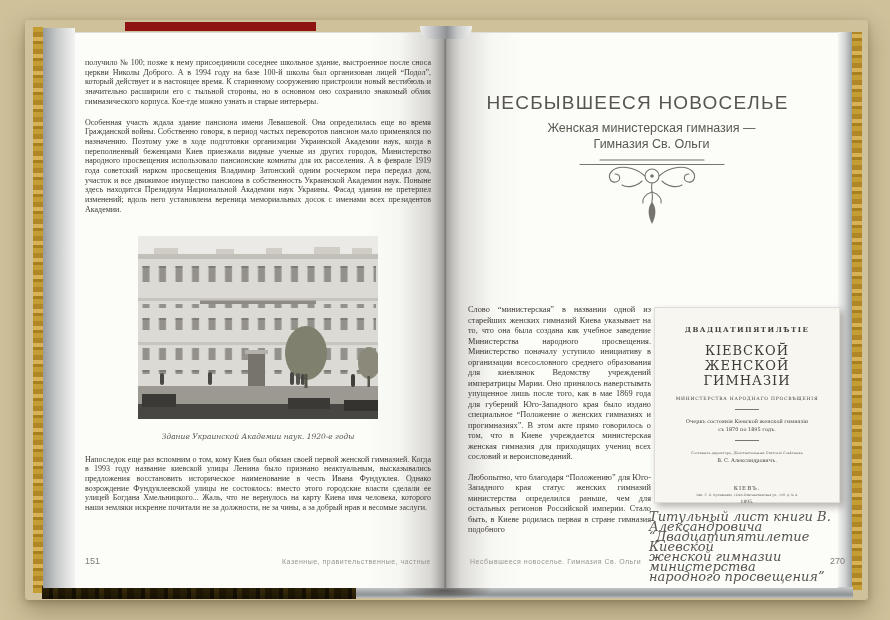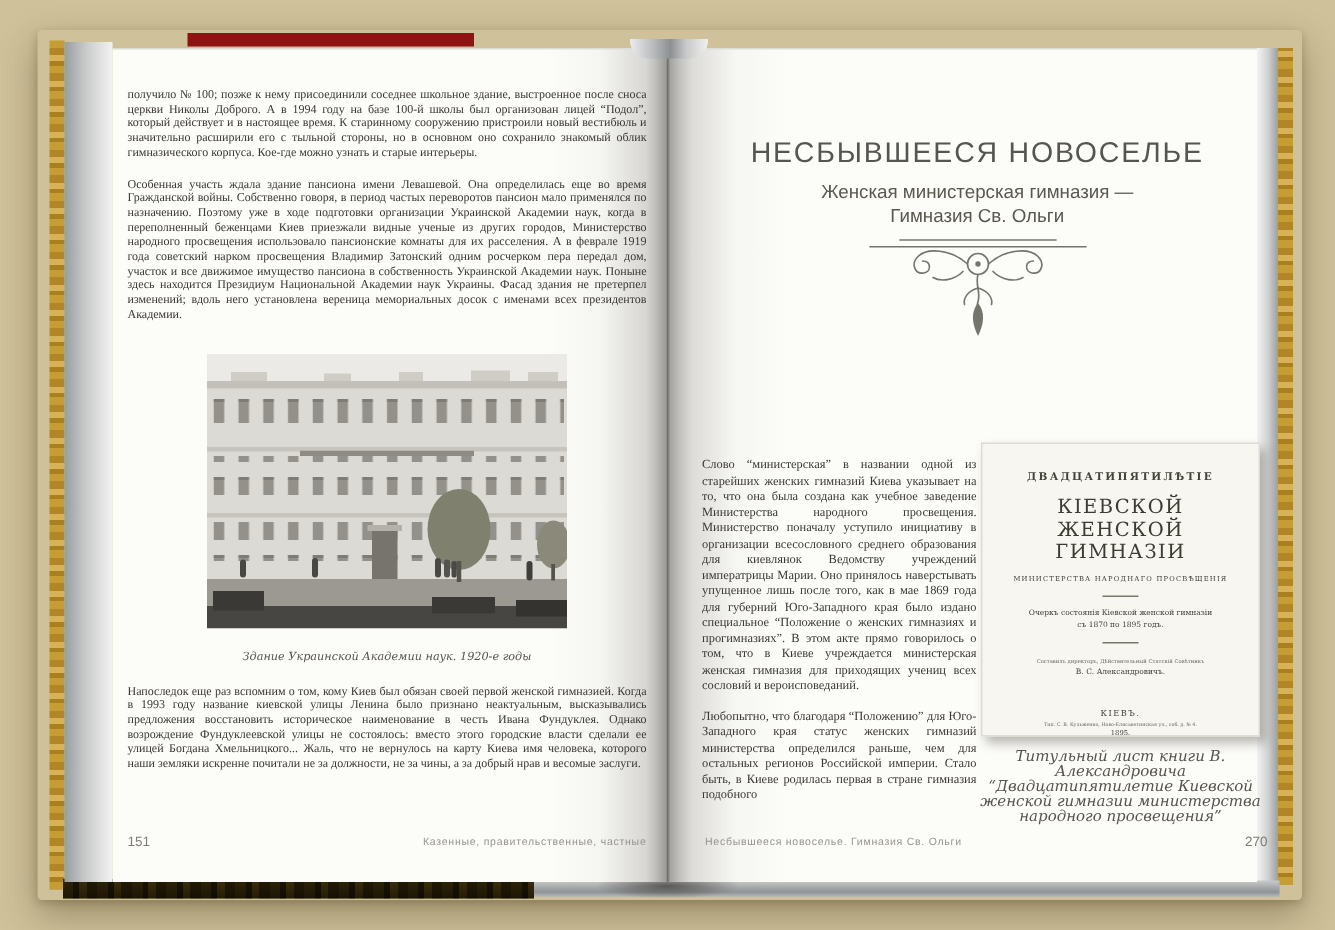--- a/index.html
+++ b/index.html
@@ -50,49 +50,49 @@
     color:#56524c;font-family:"DejaVu Serif",serif;}
   .footer-num{position:absolute;top:556px;font-family:"Liberation Sans",sans-serif;
     font-size:9px;color:#7e7b74;}
   .footer-title{position:absolute;top:558px;font-family:"Liberation Sans",sans-serif;
     font-size:7px;letter-spacing:.5px;color:#98958e;}
   .lp-num{left:85px;}
   .lp-title{left:85px;width:346px;text-align:right;}
   .rp-title-f{left:470px;}
   .rp-num{left:458px;width:387px;text-align:right;}
 
-  .rp-head{position:absolute;left:458px;top:92px;width:387px;text-align:center;
+  .rp-head{position:absolute;left:444px;top:92px;width:387px;text-align:center;
     font-family:"Liberation Sans",sans-serif;color:#575550;font-size:19px;letter-spacing:1.2px;}
   .rp-sub{position:absolute;left:458px;top:121px;width:387px;text-align:center;
     font-family:"Liberation Sans",sans-serif;color:#5a574f;font-size:12.5px;line-height:15.5px;
     white-space:pre-line;}
   .rp-ornament{position:absolute;left:458px;top:156px;width:387px;display:flex;justify-content:center;}
 
   .col1{position:absolute;left:468px;top:297px;width:183px;}
   .col1 .body-text{font-size:8.3px;line-height:10.5px;}
   .col1 .p2{margin-top:10px;}
-  .col2{position:absolute;left:649px;top:295px;width:196px;}
+  .col2{position:absolute;left:649px;top:307px;width:196px;}
 
   
   .scan{width:186px;height:196px;margin:0 auto;background:#f7f6f1;border:1px solid #dedcd4;
     box-shadow:3px 4px 7px rgba(40,35,25,.32);box-sizing:border-box;padding-top:17px;
     font-family:"DejaVu Serif",serif;color:#45423a;text-align:center;}
   .scan div{margin:0 10px;}
   .s1{font-size:7px;font-weight:bold;letter-spacing:1.5px;}
   .s2{font-size:13px;letter-spacing:1px;margin-top:9px !important;color:#3e3b33;}
   .s3{font-size:4.5px;letter-spacing:.8px;margin-top:8px !important;}
   .scan-rule{width:24px;height:1px;background:#7a766b;margin:8px auto !important;}
   .s4{font-size:5px;margin-top:4px !important;}
   .s5{font-size:5px;margin-top:2px !important;}
   .s6{font-size:3.5px;margin-top:10px !important;color:#6a665c;}
   .s7{font-size:5px;margin-top:2px !important;}
   .s8{font-size:5.5px;letter-spacing:1px;margin-top:22px !important;}
   .s9{font-size:3.2px;margin-top:2px !important;color:#6a665c;}
   .s10{font-size:4.5px;margin-top:2px !important;}
-  .scan-caption{margin-top:9px;text-align:center;font-style:italic;font-size:10px;line-height:10px;
+  .scan-caption{margin-top:9px;text-align:left;font-style:italic;font-size:13px;line-height:10px;
     color:#56524c;font-family:"DejaVu Serif",serif;white-space:pre-line;}
 </style>
 </head>
 <body>
 
 <div id="scene">
 
   <div class="book-cover"></div>
   <div class="gold-edge gold-left"></div>
   <div class="gold-edge gold-right"></div>

